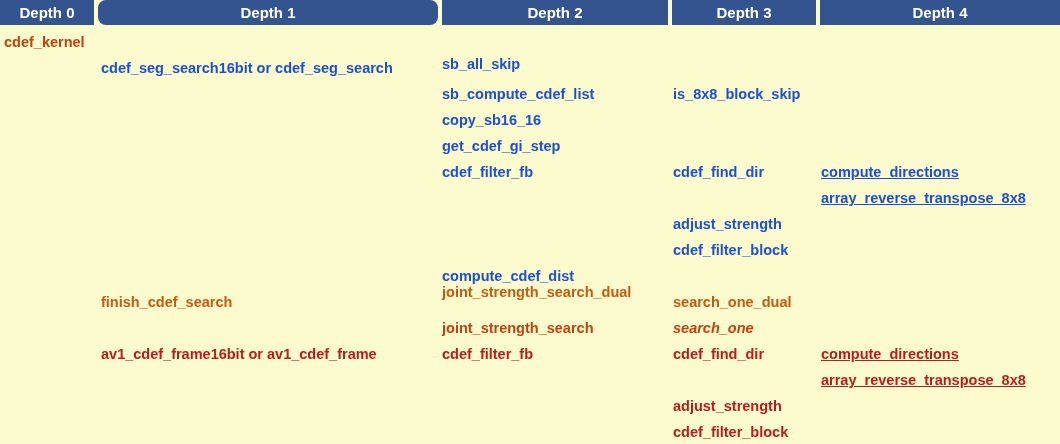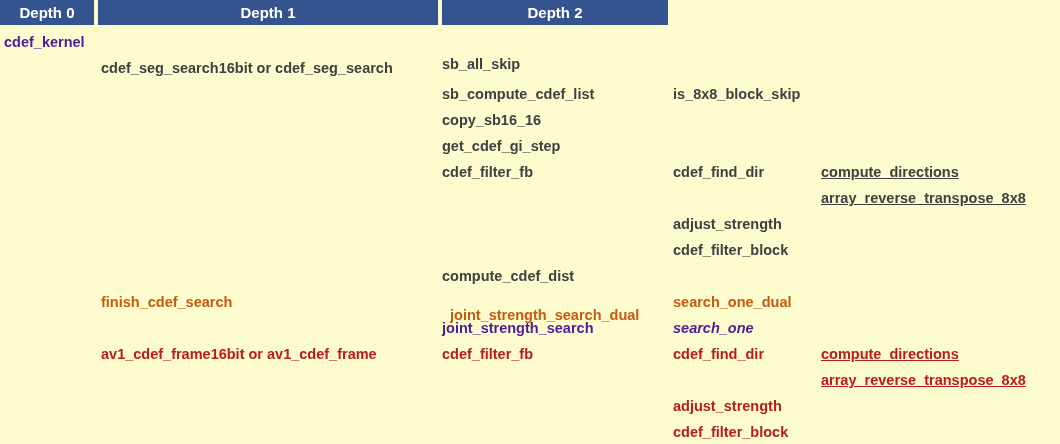--- a/index.html
+++ b/index.html
@@ -37,21 +37,21 @@
     background: #33548f;
     color: #ffffff;
     font-size: 15px;
     font-weight: bold;
     line-height: 25px;
     text-align: center;
     box-sizing: border-box;
     letter-spacing: 0px;
   }
   .hc0 { left: 0px;   width: 94px;  }
-  .hc1 { left: 98px;  width: 340px; }
+  .hc1 { left: 98px;  width: 340px; border-radius: 8px; }
   .hc2 { left: 442px; width: 226px; }
   .hc3 { left: 672px; width: 144px; }
   .hc4 { left: 820px; width: 240px; }
 
   
   .body-grid {
     position: absolute;
     top: 25px;
     left: 0;
     width: 1060px;
@@ -66,53 +66,55 @@
     white-space: nowrap;
     line-height: 17px;
   }
   
   .c0 { left: 4px;   }
   .c1 { left: 101px; }
   .c2 { left: 442px; }
   .c3 { left: 673px; }
   .c4 { left: 821px; text-decoration: underline; }
 
-  .col-black  { color: #4c1d95; }
-  .col-blue   { color: #404040; }
+  .col-black  { color: #c2410c; }
+  .col-blue   { color: #1d4ed8; }
   .col-orange { color: #c55a11; }
   .col-green  { color: #b91c1c; }
 </style>
 </head>
 <body>
 
 <div id="call-tree-table">
 
   <div class="header-row">
     <div class="header-cell hc0">Depth 0</div>
     <div class="header-cell hc1">Depth 1</div>
     <div class="header-cell hc2">Depth 2</div>
+    <div class="header-cell hc3">Depth 3</div>
+    <div class="header-cell hc4">Depth 4</div>
   </div>
 
   <div class="body-grid" id="body-grid">
       <div class="cell c0 col-black" style="top: 9px;">cdef_kernel</div>
       <div class="cell c1 col-blue" style="top: 35px;">cdef_seg_search16bit or cdef_seg_search</div>
       <div class="cell c2 col-blue" style="top: 31px;">sb_all_skip</div>
       <div class="cell c2 col-blue" style="top: 61px;">sb_compute_cdef_list</div>
       <div class="cell c3 col-blue" style="top: 61px;">is_8x8_block_skip</div>
       <div class="cell c2 col-blue" style="top: 87px;">copy_sb16_16</div>
       <div class="cell c2 col-blue" style="top: 113px;">get_cdef_gi_step</div>
       <div class="cell c2 col-blue" style="top: 139px;">cdef_filter_fb</div>
       <div class="cell c3 col-blue" style="top: 139px;">cdef_find_dir</div>
       <div class="cell c4 col-blue" style="top: 139px;">compute_directions</div>
       <div class="cell c4 col-blue" style="top: 165px;">array_reverse_transpose_8x8</div>
       <div class="cell c3 col-blue" style="top: 191px;">adjust_strength</div>
       <div class="cell c3 col-blue" style="top: 217px;">cdef_filter_block</div>
       <div class="cell c1 col-orange" style="top: 269px;">finish_cdef_search</div>
       <div class="cell c2 col-blue" style="top: 243px;">compute_cdef_dist</div>
-      <div class="cell c2 col-orange" style="top: 282px; margin-left: 8px;">joint_strength_search_dual</div>
+      <div class="cell c2 col-orange" style="top: 259px;">joint_strength_search_dual</div>
       <div class="cell c2 col-black" style="top: 295px;">joint_strength_search</div>
       <div class="cell c3 col-orange" style="top: 269px;">search_one_dual</div>
       <div class="cell c3 col-black" style="top: 295px; font-style: italic;">search_one</div>
       <div class="cell c1 col-green" style="top: 321px;">av1_cdef_frame16bit or av1_cdef_frame</div>
       <div class="cell c2 col-green" style="top: 321px;">cdef_filter_fb</div>
       <div class="cell c3 col-green" style="top: 321px;">cdef_find_dir</div>
       <div class="cell c4 col-green" style="top: 321px;">compute_directions</div>
       <div class="cell c4 col-green" style="top: 347px;">array_reverse_transpose_8x8</div>
       <div class="cell c3 col-green" style="top: 373px;">adjust_strength</div>
       <div class="cell c3 col-green" style="top: 399px;">cdef_filter_block</div>

